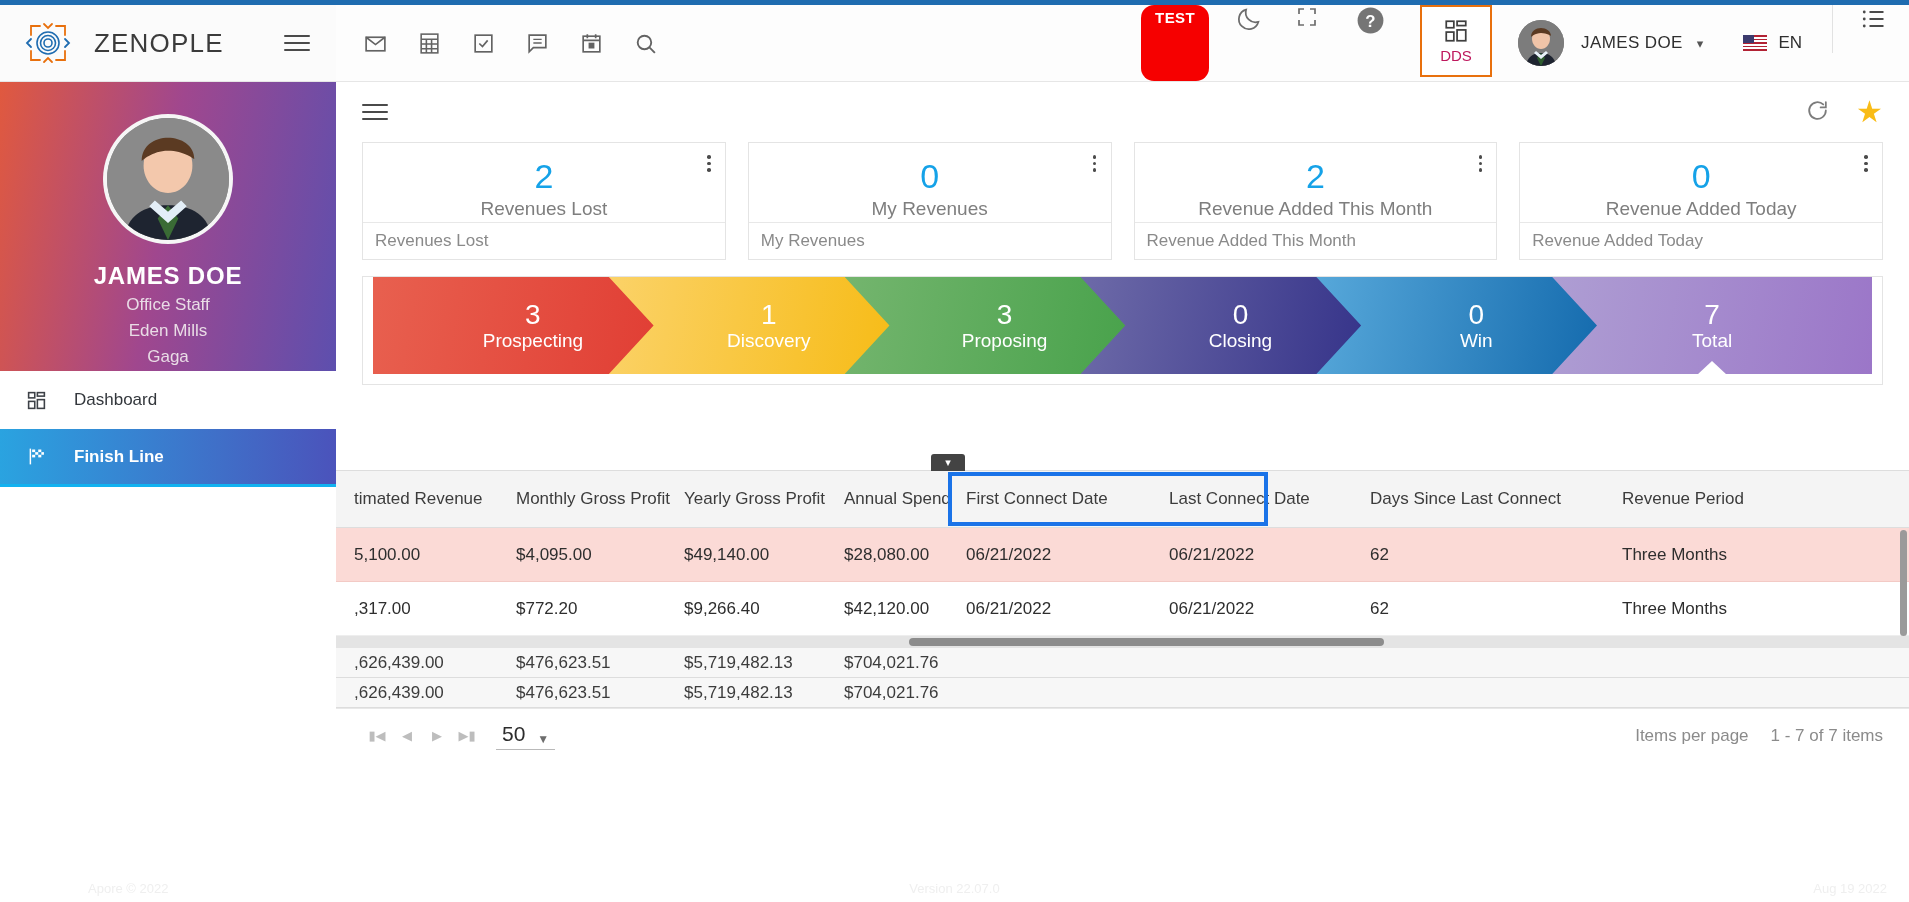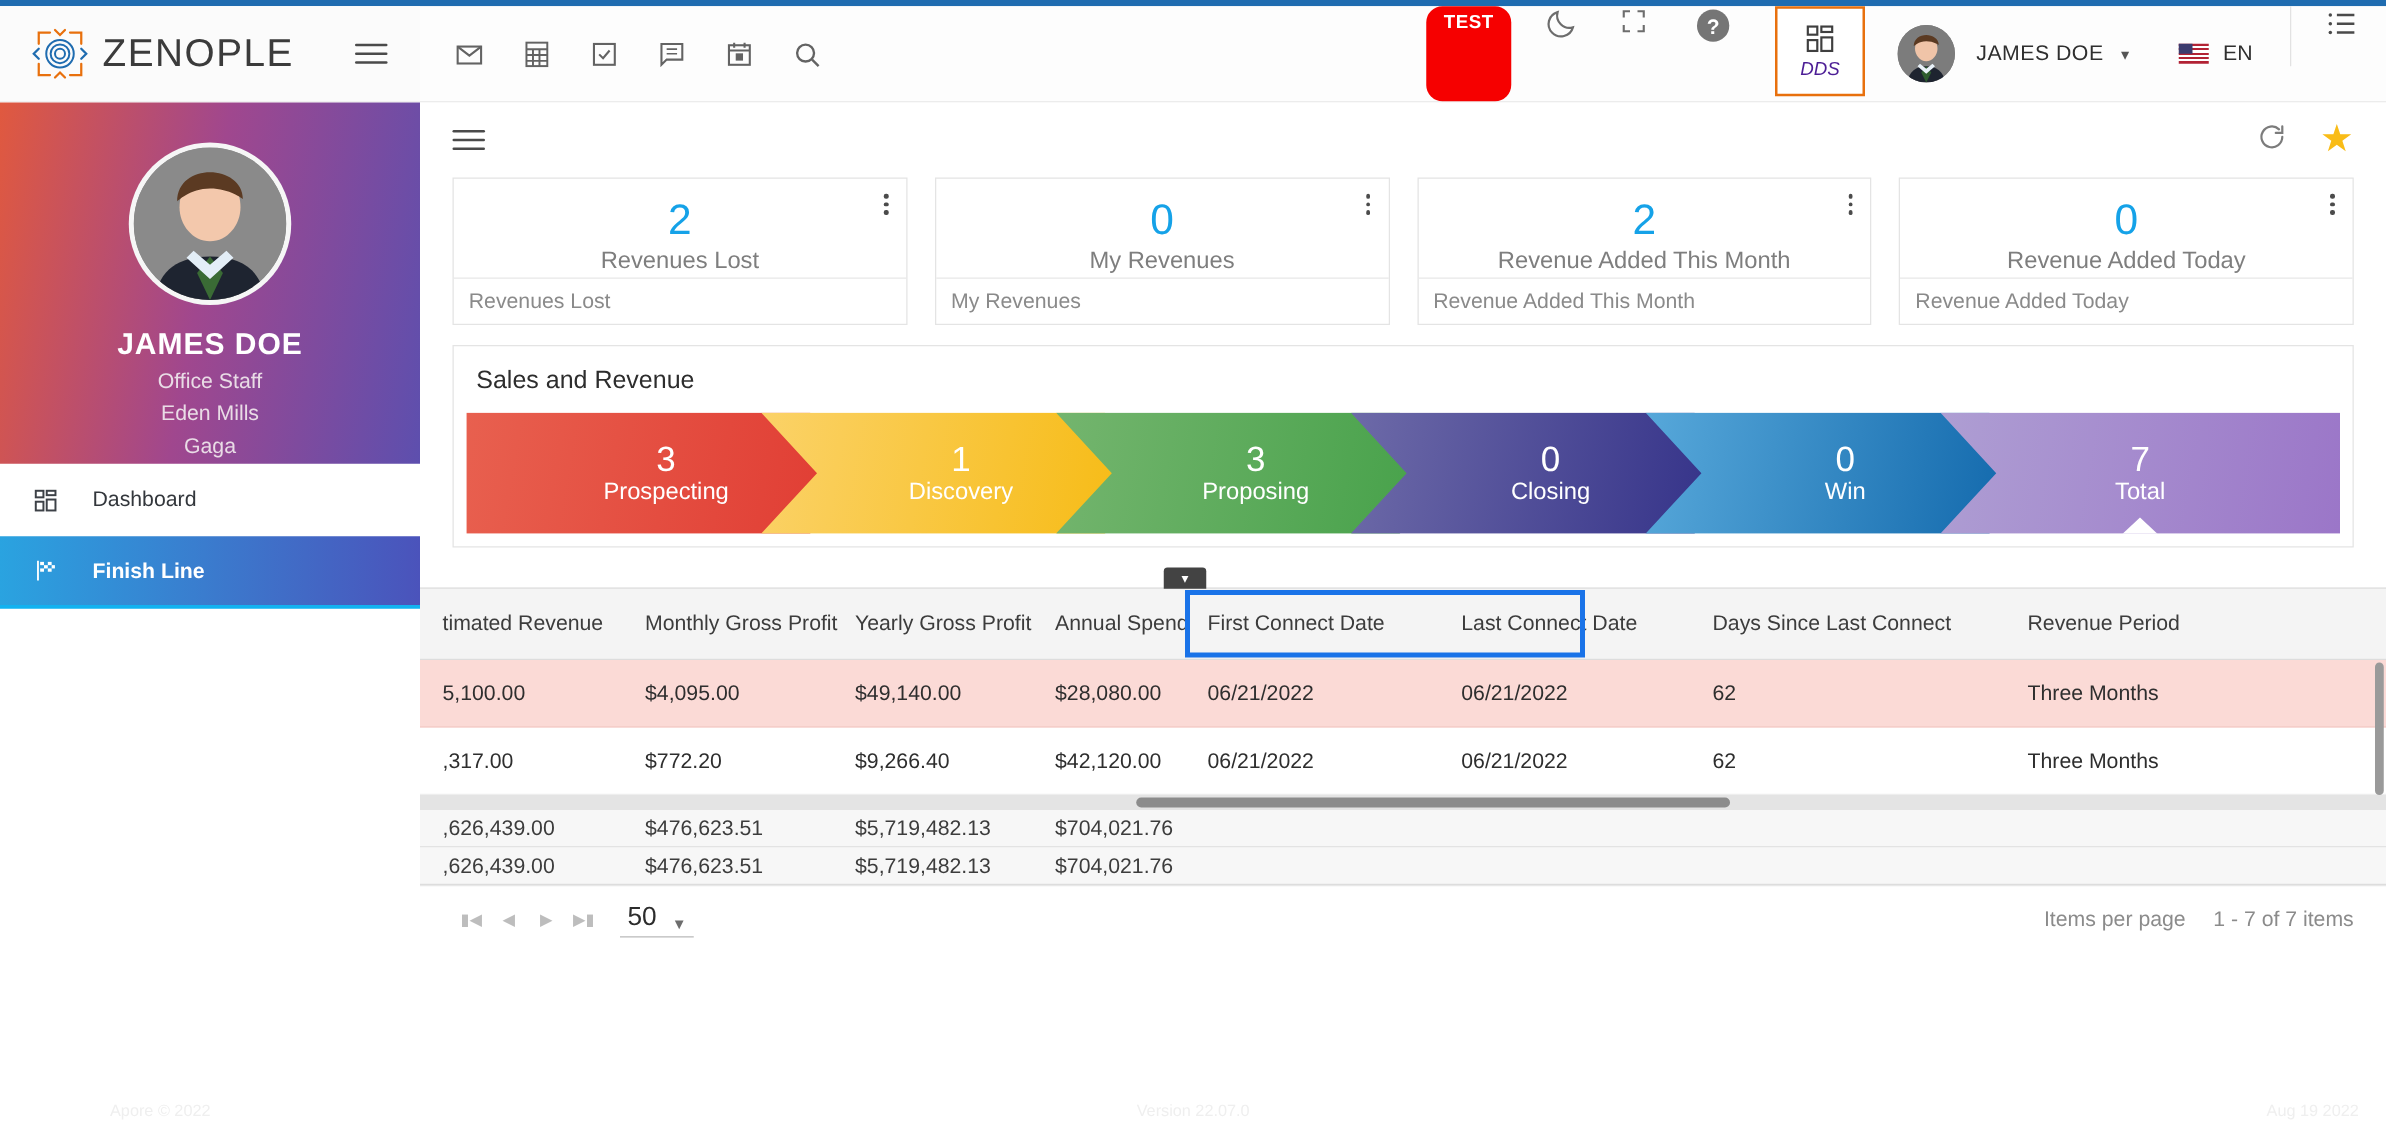--- a/index.html
+++ b/index.html
@@ -12,37 +12,37 @@
 
   
   .top-strip { position:absolute; top:0; left:0; width:1909px; height:5px; background:#1f6cb0; }
 
   
   .header { position:absolute; top:5px; left:0; width:1909px; height:77px;
             background:#fdfdfd; border-bottom:1px solid #e6e6e6; display:flex; align-items:center; }
   .brand { width:336px; height:100%; display:flex; align-items:center; padding-left:22px;
            background:#fbfbfb; }
   .brand-logo { width:52px; height:52px; position:relative; flex:0 0 auto; }
-  .brand-name { margin-left:8px; font-size:31px; letter-spacing:1.2px; color:#3b3b3b; }
+  .brand-name { margin-left:20px; font-size:26px; letter-spacing:1.2px; color:#3b3b3b; }
   .brand-burger { margin-left:auto; margin-right:26px; display:flex; flex-direction:column; gap:5px; cursor:pointer;}
   .brand-burger span { display:block; width:26px; height:2px; background:#4a4a4a; border-radius:1px; }
 
   .hdr-icons { display:flex; align-items:center; gap:22px; margin-left:23px; }
   .hicon { width:32px; height:32px; color:#636363; display:flex; align-items:center; justify-content:center; cursor:pointer;}
   .hicon svg { display:block; }
 
   .hdr-right { margin-left:auto; display:flex; height:100%; }
   .test-badge { background:#f60000; color:#fff; font-size:15px; font-weight:bold; border-radius:13px;
                 padding:4px 14px; letter-spacing:0.4px; }
   .moon { margin-left:26px; cursor:pointer; color:#6d6d6d; }
   .fscreen { margin-left:32px; cursor:pointer; color:#6d6d6d;}
   .helpicon { margin-left:36px; cursor:pointer;}
   .dds-box { margin-left:34px; width:72px; height:72px; border:2px solid #e8700d; display:flex;
              flex-direction:column; align-items:center; justify-content:center; gap:3px; background:#fff; }
-  .dds-label { font-size:15px; color:#4c1d95;font-style:italic; }
+  .dds-label { font-size:15px; color:#be185d; }
   .user-chip { display:flex; align-items:center; margin-left:26px; cursor:pointer; }
   .avatar-sm { width:46px; height:46px; border-radius:50%; overflow:hidden; position:relative; background:#7b7b7b; }
   .user-name { font-size:17px; color:#2f2f2f; margin-left:17px; letter-spacing:0.4px;}
   .caret { margin-left:14px; color:#555; font-size:13px; }
   .lang { display:flex; align-items:center; margin-left:40px; cursor:pointer;}
   .flag { width:24px; height:16px; background:linear-gradient(#b22234 0 11%, #fff 11% 22%, #b22234 22% 33%,
           #fff 33% 44%, #b22234 44% 55%, #fff 55% 66%, #b22234 66% 77%, #fff 77% 88%, #b22234 88% 100%);
           position:relative; }
   .flag::after { content:""; position:absolute; left:0; top:0; width:11px; height:8px; background:#3c3b6e; }
   .lang-txt { margin-left:11px; font-size:17px; color:#2f2f2f; }
@@ -389,21 +389,20 @@
             <i></i>
             <i></i>
           </div>
         <div class="kpi-val">0</div>
         <div class="kpi-cap">Revenue Added Today</div>
         <div class="kpi-foot">Revenue Added Today</div>
       </div>
     </div>
 
     <div class="sr-panel">
-      <div class="sr-title">Sales and Revenue</div>
       <div class="funnel">
         <div class="seg seg-1">
           <div class="num">3</div>
           <div class="lbl">Prospecting</div>
         </div>
         <div class="seg seg-2">
           <div class="num">1</div>
           <div class="lbl">Discovery</div>
         </div>
         <div class="seg seg-3">

